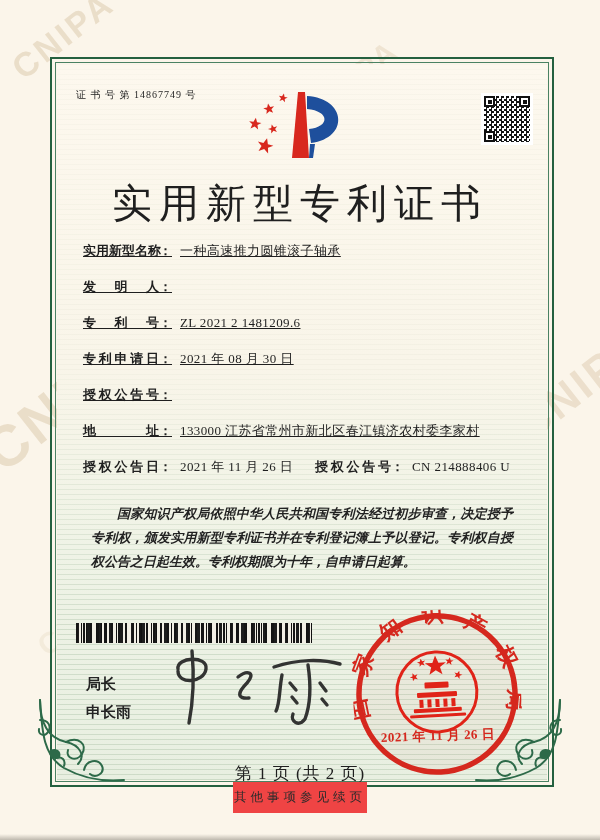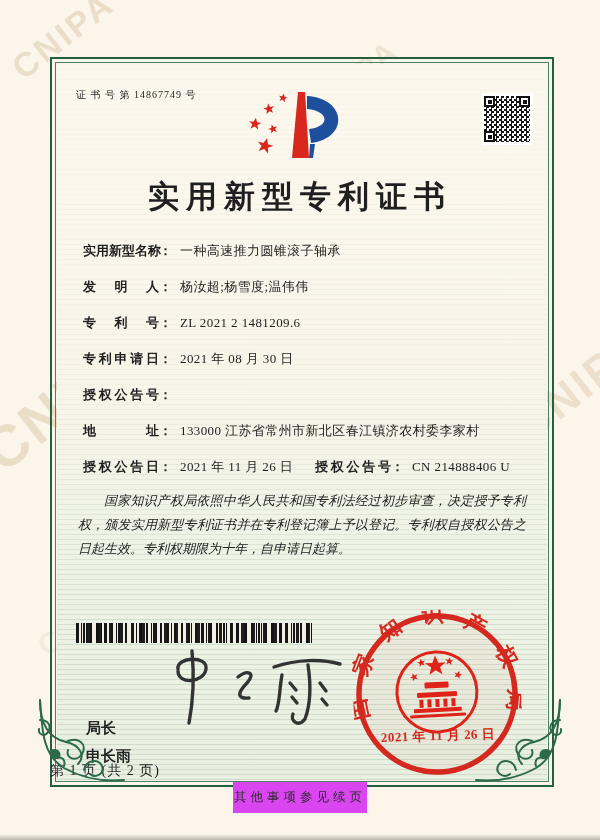--- a/index.html
+++ b/index.html
@@ -29,60 +29,60 @@
   .logo{position:absolute;left:248px;top:90px;z-index:2;}
   .qr{position:absolute;left:481px;top:93px;width:52px;height:52px;background:#fff;
     padding:3px;box-sizing:border-box;z-index:2;}
   .qr-inner{position:relative;width:46px;height:46px;
     background:repeating-conic-gradient(#141414 0% 25%,rgba(0,0,0,0) 0% 50%);
     background-size:5px 5px;}
   .finder{position:absolute;width:11px;height:11px;border:2.5px solid #111;box-sizing:border-box;background:#fff;}
   .finder::after{content:"";position:absolute;inset:1.5px;background:#111;}
   .f-tl{left:0;top:0}.f-tr{right:0;top:0}.f-bl{left:0;bottom:0}
   .title{position:absolute;left:0;top:176px;width:600px;text-align:center;
-    font-size:31px;font-weight:bold;letter-spacing:7px;z-index:2;}
+    font-size:40px;font-weight:normal;letter-spacing:7px;z-index:2;}
   
   .fields{position:absolute;left:83px;top:242px;width:445px;z-index:2;font-size:13px;}
-  .f-row{display:flex;align-items:baseline;height:36px;}
+  .f-row{display:flex;align-items:baseline;height:36px;text-decoration:underline;}
   .f-label{display:inline-block;width:76px;text-align:justify;text-align-last:justify;
     font-weight:600;white-space:nowrap;}
   .f-colon{font-weight:600;margin-right:8px;}
   .f-value{white-space:nowrap;letter-spacing:.4px;text-align:center;}
   .grant-row{display:flex;align-items:baseline;height:36px;}
   .grant-first{display:flex;align-items:baseline;width:232px;}
   
   .body-text{position:absolute;left:75px;top:486px;width:454px;z-index:2;
     font-size:13px;font-style:italic;line-height:1.85;text-align:justify;color:#222;}
-  .body-text p{margin:3px;text-indent:2em;}
+  .body-text p{margin:16px;text-indent:2em;font-weight:bold;}
   
   .barcode{position:absolute;left:76px;top:623px;width:236px;height:20px;z-index:2;
     background:
       repeating-linear-gradient(90deg,#151515 0 2px,rgba(0,0,0,0) 2px 7px),
       repeating-linear-gradient(90deg,#1d1d1d 0 3px,rgba(0,0,0,0) 3px 11px),
       repeating-linear-gradient(90deg,#111 0 1px,#f2efe5 1px 5px);}
   
   .signer{position:absolute;left:86px;top:670px;z-index:2;
     font-family:"Liberation Sans","DejaVu Sans",sans-serif;font-weight:bold;
-    font-size:15px;line-height:1.85;color:#242424;margin-top:44px;}
+    font-size:15px;line-height:1.85;color:#242424;}
   .signature{position:absolute;left:148px;top:645px;z-index:2;}
   
   .seal{position:absolute;left:353px;top:610px;width:168px;height:168px;z-index:3;
     transform:rotate(-3deg);}
   .seal-date{position:absolute;left:360px;top:727px;width:156px;text-align:center;z-index:4;
     color:#d5281e;font-weight:bold;font-size:13px;letter-spacing:.5px;transform:rotate(-2deg);
     white-space:nowrap;}
   
   .orn{position:absolute;z-index:3;}
   .orn-bl{left:32px;top:694px;}
   .orn-br{left:472px;top:694px;transform:scaleX(-1);}
   
-  .page-no{position:absolute;left:50px;top:762px;width:500px;
-    font-size:14px;z-index:2;letter-spacing:1px;}
+  .page-no{position:absolute;left:50px;top:762px;width:500px;text-align:center;
+    font-size:17px;z-index:2;letter-spacing:1px;}
   .continuation{position:absolute;left:50%;top:782px;transform:translateX(-50%);
-    background:#d946ef;padding:7px 1px;font-size:12.5px;letter-spacing:4px;
+    background:#ef4444;padding:7px 1px;font-size:12.5px;letter-spacing:4px;
     color:#2b2b2b;z-index:2;white-space:nowrap;}
 </style>
 </head>
 <body>
 
 <div class="page">
 
   <span class="wm" style="left:4px;top:16px;font-size:34px;opacity:.35">CNIPA</span>
   <span class="wm" style="left:300px;top:62px;font-size:30px;opacity:.25">CNIPA</span>
   <span class="wm" style="left:-30px;top:366px;font-size:58px;opacity:.35">CNIPA</span>
@@ -126,21 +126,20 @@
 
   <div class="fields">
     <div class="f-row">
       <span class="f-label">实用新型名称</span>
         <span class="f-colon">：</span>
       <span class="f-value">一种高速推力圆锥滚子轴承</span>
     </div>
     <div class="f-row">
       <span class="f-label">发明人</span>
         <span class="f-colon">：</span>
-      <span class="f-value">杨汝超;杨雪度;温伟伟</span>
     </div>
     <div class="f-row">
       <span class="f-label">专利号</span>
         <span class="f-colon">：</span>
       <span class="f-value">ZL 2021 2 1481209.6</span>
     </div>
     <div class="f-row">
       <span class="f-label">专利申请日</span>
         <span class="f-colon">：</span>
       <span class="f-value">2021 年 08 月 30 日</span>

